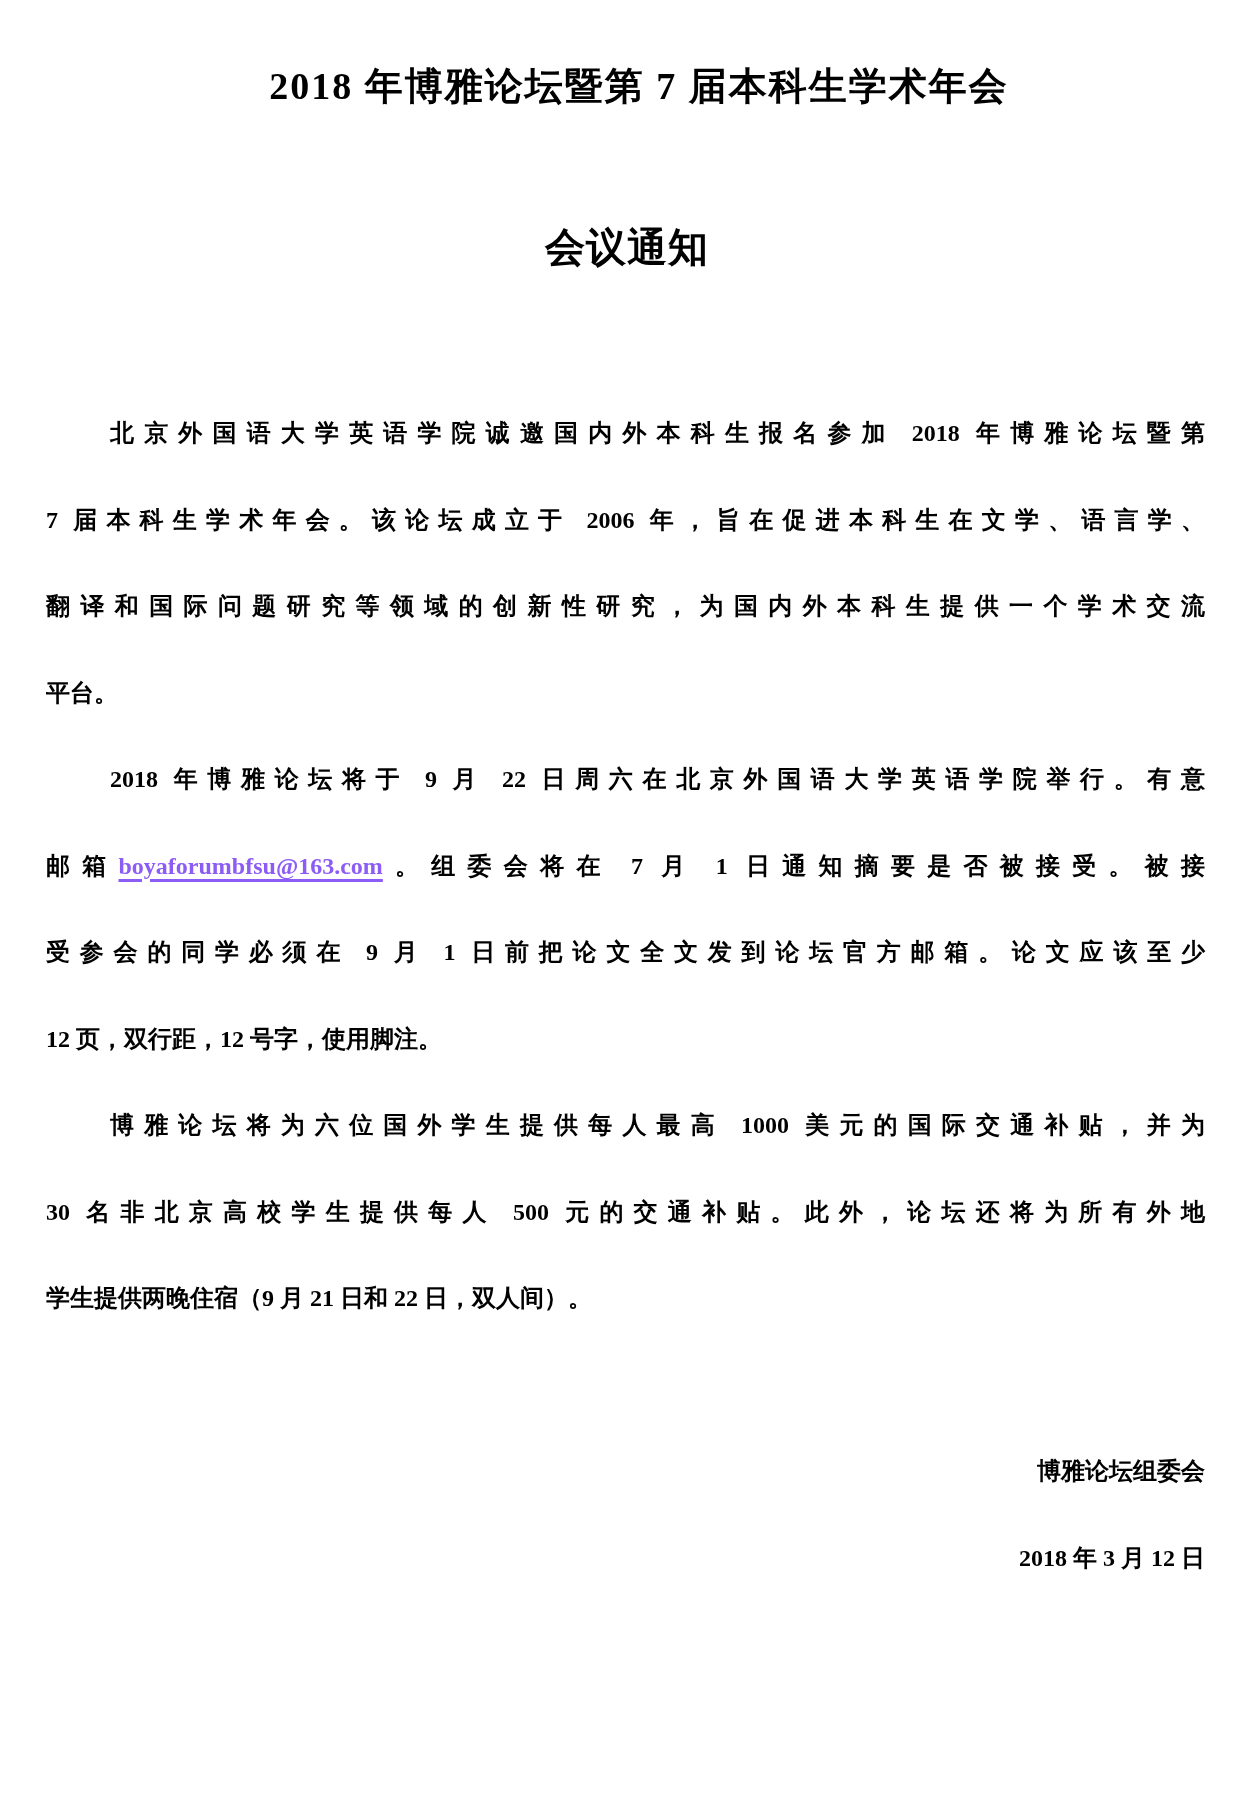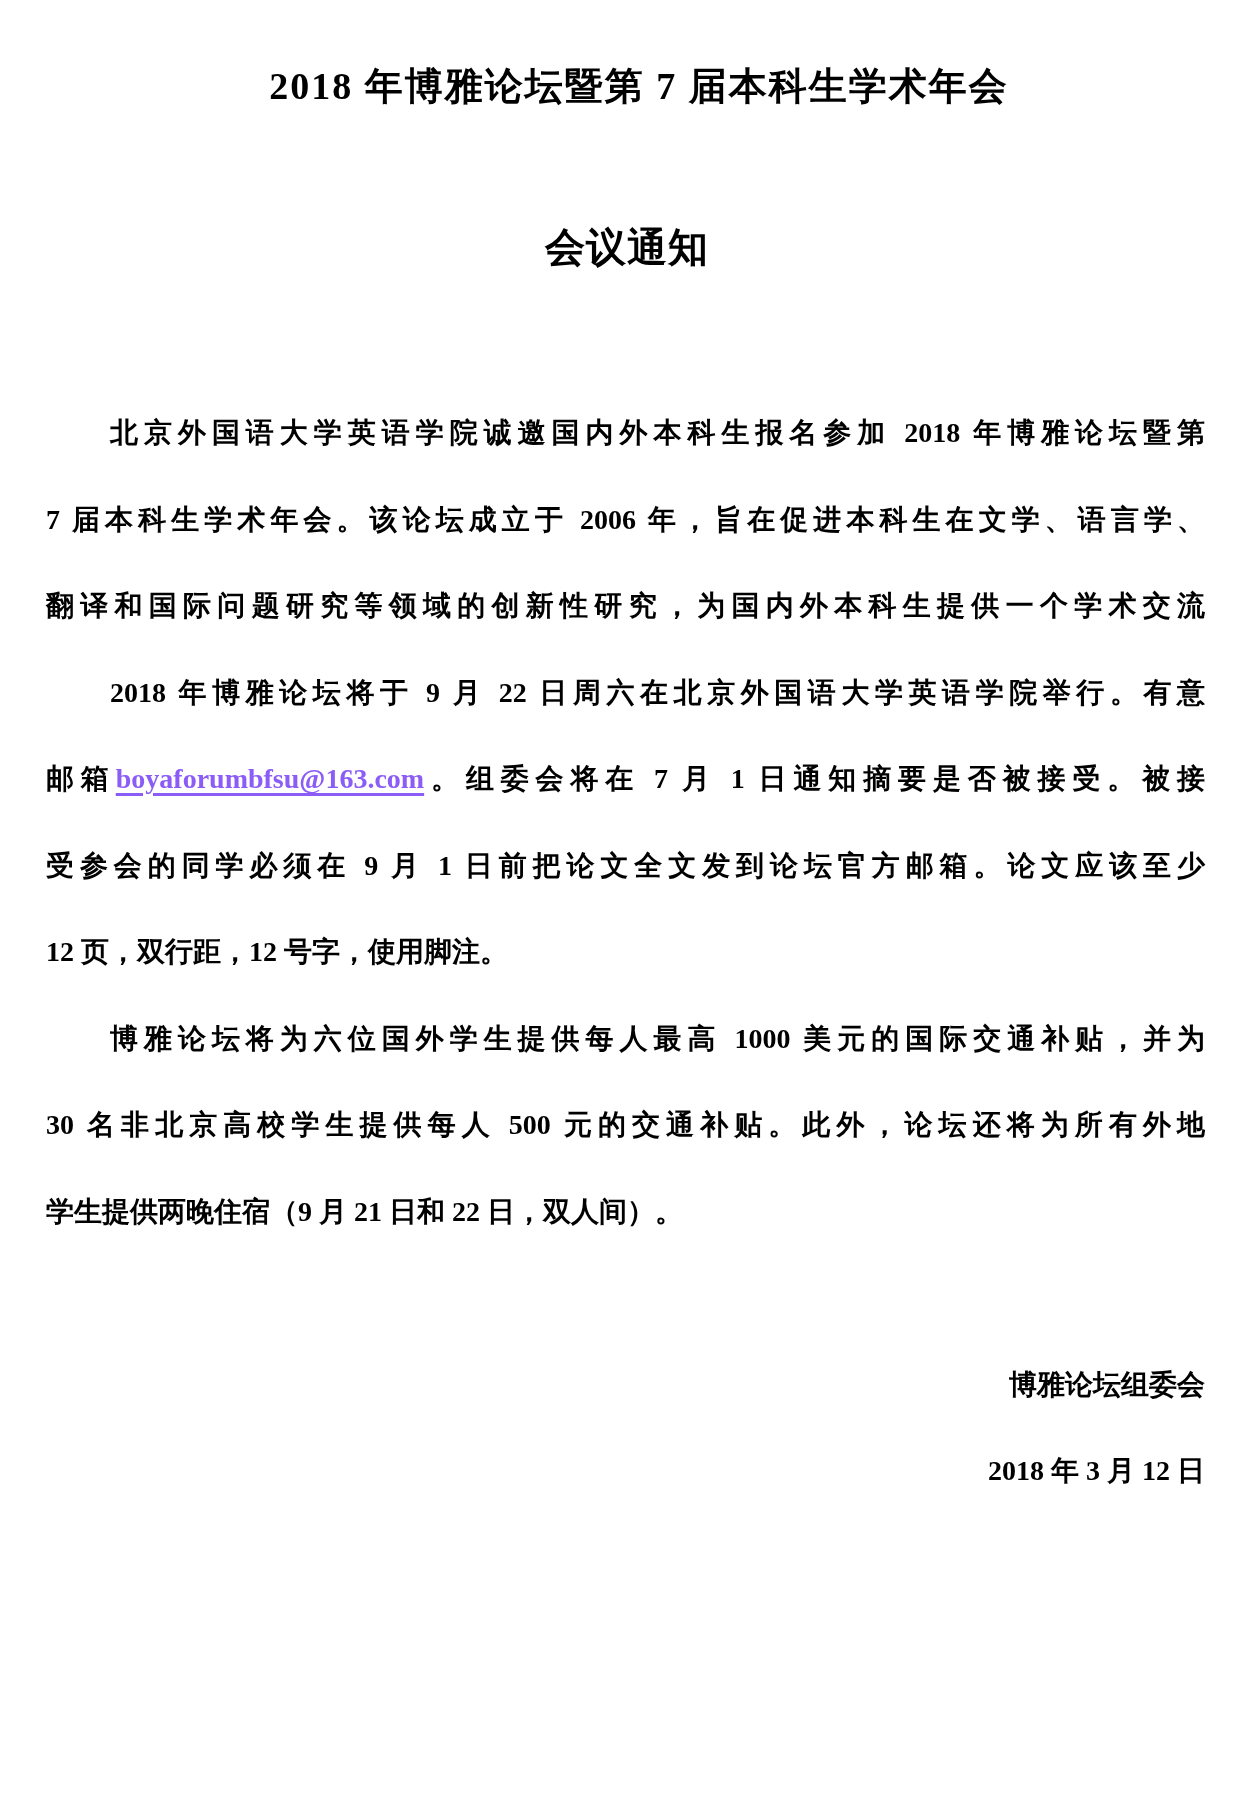--- a/index.html
+++ b/index.html
@@ -39,21 +39,21 @@
     font-size: 40px;
     line-height: 1.1;
     letter-spacing: 1px;
     font-weight: bold;
   }
   .body-text {
     position: absolute;
     top: 390px;
     left: 46px;
     width: 1159px;
-    font-size: 28px;
+    font-size: 24px;
     line-height: 86.5px;
   }
   .para { margin: 0; }
   .line {
     text-align: justify;
     text-align-last: justify;
   }
   .line.first { text-indent: 64px; }
   .line.no-fill {
     text-align: left;
@@ -80,20 +80,21 @@
   <h1 class="doc-title">2018 年博雅论坛暨第 7 届本科生学术年会</h1>
 
   <h2 class="doc-subtitle">会议通知</h2>
 
   <div class="body-text">
 
     <div class="para">
       <div class="line first">北京外国语大学英语学院诚邀国内外本科生报名参加 2018 年博雅论坛暨第</div>
       <div class="line">7 届本科生学术年会。该论坛成立于 2006 年，旨在促进本科生在文学、语言学、</div>
       <div class="line">翻译和国际问题研究等领域的创新性研究，为国内外本科生提供一个学术交流</div>
+      <div class="line no-fill">平台。</div>
     </div>
 
     <div class="para">
       <div class="line first">2018 年博雅论坛将于 9 月 22 日周六在北京外国语大学英语学院举行。有意</div>
       <div class="line"><span>邮箱</span><a class="email-link">boyaforumbfsu@163.com</a><span>。组委会将在 7 月 1 日通知摘要是否被接受。被接</span></div>
       <div class="line">受参会的同学必须在 9 月 1 日前把论文全文发到论坛官方邮箱。论文应该至少</div>
       <div class="line no-fill">12 页，双行距，12 号字，使用脚注。</div>
     </div>
 
     <div class="para">

